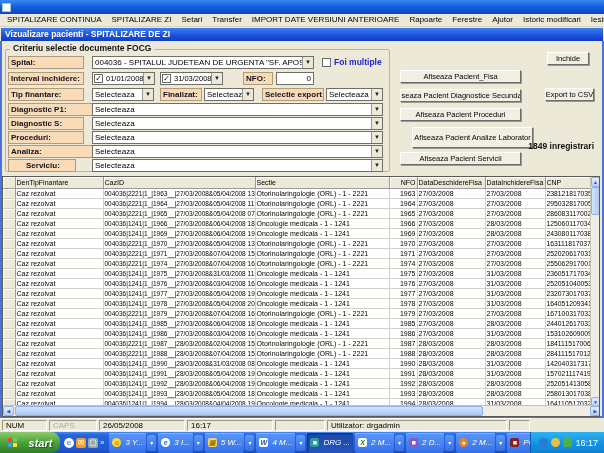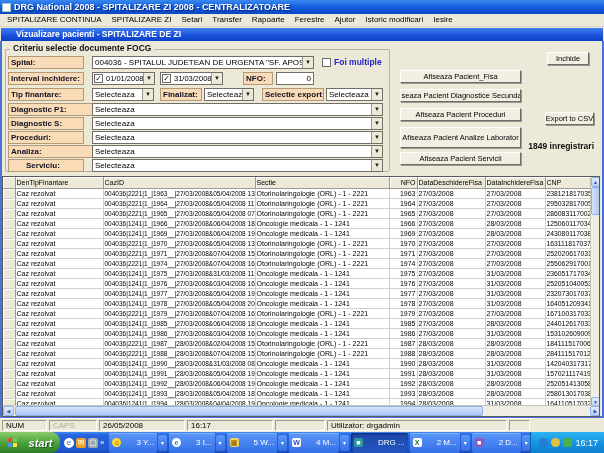--- a/index.html
+++ b/index.html
@@ -23,21 +23,21 @@
   .win-btn.close { background:linear-gradient(180deg,#F09086,#D campo 0); background:linear-gradient(180deg,#F09086,#C93A2A); }
 
   
   .menubar { position:absolute; top:14px; left:0; right:0; height:13px; background:#ECE9D8;
     border-bottom:1px solid #D8D4C4; display:flex; align-items:center; font-size:8px; padding-left:2px; }
   .menu-item { padding:0 5px; line-height:12px; color:#000; white-space:nowrap; }
 
   
   .childtitle { position:absolute; top:28px; left:1px; right:1px; height:13px;
     background:linear-gradient(180deg,#3E7EF0 0%,#1A50D8 60%,#0B3FC8 100%);
-    color:#fff; font-weight:bold; font-size:8.5px; line-height:13px; padding-left:15px; }
+    color:#fff; font-weight:bold; font-size:8.5px; line-height:13px; padding-left:4px; }
   .form-bg { position:absolute; top:41px; left:0; right:0; height:377px; background:#ECE9D8;
     border-left:2px solid #4A74D8; border-right:2px solid #4A74D8; border-bottom:2px solid #4A74D8; }
 
   
   .groupbox { position:absolute; left:5px; top:49px; width:385px; height:123px;
     border:1px solid #B8B4A2; border-radius:2px; }
   .group-title { position:absolute; left:10px; top:43px; background:#ECE9D8; padding:0 3px;
     font-size:8.5px; font-weight:bold; color:#111; }
   .flabel { position:absolute; height:13px; background:#F9DBB7; border:1px solid #B09A78;
     font-size:8px; font-weight:bold; line-height:11px; padding-left:2px; color:#101020; overflow:hidden; white-space:nowrap; }
@@ -101,23 +101,23 @@
     display:flex; align-items:center; }
   .start-btn { width:60px; height:21px; flex:none;
     background:linear-gradient(180deg,#8ECB6A 0%,#4CA33C 50%,#2E7D24 100%);
     border-radius:0 9px 9px 0; color:#fff; font-style:italic; font-weight:bold; font-size:11px;
     display:flex; align-items:center; justify-content:center; gap:12px; text-shadow:1px 1px 1px #1e5518; }
   .winflag { width:9px; height:9px; display:grid; grid-template-columns:4px 4px; grid-gap:1px; }
   .winflag i { display:block; width:4px; height:4px; }
   .quicklaunch { display:flex; align-items:center; gap:2px; padding:0 4px; flex:none; }
   .ql-icon { width:10px; height:10px; border-radius:2px; font-size:8px; line-height:10px; text-align:center; color:#fff; }
   .chevron { color:#fff; font-size:8px; }
-  .task-btn { height:20px; margin:0 1px; border-radius:2px; display:flex; align-items:center; gap:15px;
+  .task-btn { height:20px; margin:0 1px; border-radius:2px; display:flex; align-items:center; gap:4px;
     padding:0 3px; background:linear-gradient(180deg,#5B96F8,#3470E8); box-shadow:inset 0 1px 0 #7FB0FA;
-    color:#fff; font-size:8px; white-space:nowrap; overflow:hidden; flex:none; }
+    color:#fff; font-size:8px; white-space:nowrap; overflow:hidden; flex:none;font-style:italic; }
   .task-btn.active { background:linear-gradient(180deg,#1C48A8,#2456C0); box-shadow:inset 1px 1px 2px #0c2d72; }
   .task-arrow { width:9px; height:16px; margin-right:1px; border-radius:2px; flex:none;
     background:linear-gradient(180deg,#5B96F8,#3470E8); color:#fff; font-size:6px; line-height:16px; text-align:center; }
   .ticon { width:9px; height:9px; flex:none; border-radius:2px; font-size:7px; line-height:9px;
     text-align:center; font-weight:bold; }
   .icon-smiley { background:#FFD831; border-radius:50%; color:#7a5a00; }
   .icon-ie { background:#fff; color:#2a7ad0; border-radius:50%; }
   .icon-folder { background:#F4D064; color:#9a7a10; }
   .icon-word { background:#fff; color:#2a50b8; }
   .icon-drg { background:#2a9a9a; color:#fff; }
@@ -128,28 +128,28 @@
   .tray { margin-left:auto; height:21px; flex:none; display:flex; align-items:center; gap:3px;
     padding:0 6px 0 8px; background:linear-gradient(180deg,#2BB3F2 0%,#1290E0 60%,#0E7FD0 100%);
     border-left:1px solid #0D5CA8; color:#fff; font-size:9px; }
   .tray-icon { width:9px; height:9px; border-radius:50%; }
 </style>
 </head>
 <body>
 
 <div class="titlebar">
   <span class="app-icon"></span>
-  <span class="title-text">DRG National 2008 - SPITALIZARE ZI 2008 - CENTRALIZATOARE</span>
 </div>
 
 <div class="menubar">
     <span class="menu-item">SPITALIZARE CONTINUA</span>
     <span class="menu-item">SPITALIZARE ZI</span>
     <span class="menu-item">Setari</span>
     <span class="menu-item">Transfer</span>
+    <span class="menu-item">IMPORT DATE VERSIUNI ANTERIOARE</span>
     <span class="menu-item">Rapoarte</span>
     <span class="menu-item">Ferestre</span>
     <span class="menu-item">Ajutor</span>
     <span class="menu-item">Istoric modificari</span>
     <span class="menu-item">Iesire</span>
   </div>
 
 <div class="childtitle">Vizualizare pacienti - SPITALIZARE DE ZI</div>
 <div class="form-bg"></div>
 
@@ -207,33 +207,33 @@
 <div class="flabel" style="left:8px;top:131px;width:76px;">Proceduri:</div>
 <div class="combo" style="left:92px;top:131px;width:291px;">
   <span class="combo-text">Selecteaza</span>
   <span class="combo-btn">▼</span>
 </div>
 <div class="flabel" style="left:8px;top:145px;width:91px;">Analiza:</div>
 <div class="combo" style="left:92px;top:145px;width:291px;">
   <span class="combo-text">Selecteaza</span>
   <span class="combo-btn">▼</span>
 </div>
-<div class="flabel" style="left:8px;top:159px;width:76px;padding-left:17px;">Serviciu:</div>
+<div class="flabel" style="left:8px;top:159px;width:68px;padding-left:17px;">Serviciu:</div>
 <div class="combo" style="left:92px;top:159px;width:291px;">
   <span class="combo-text">Selecteaza</span>
   <span class="combo-btn">▼</span>
 </div>
 
 <div class="xp-btn" style="left:547px;top:52px;width:42px;height:13px;">Inchide</div>
 <div class="xp-btn" style="left:400px;top:70px;width:121px;height:13px;">Afiseaza Pacient_Fisa</div>
 <div class="xp-btn" style="left:400px;top:89px;width:121px;height:13px;">Afiseaza Pacient Diagnostice Secundare</div>
 <div class="xp-btn" style="left:400px;top:108px;width:121px;height:13px;">Afiseaza Pacient Proceduri</div>
-<div class="xp-btn" style="left:400px;top:127px;width:121px;height:21px;">Afiseaza Pacient Analize Laborator</div>
+<div class="xp-btn" style="left:412px;top:127px;width:121px;height:21px;">Afiseaza Pacient Analize Laborator</div>
 <div class="xp-btn" style="left:400px;top:152px;width:121px;height:13px;">Afiseaza Pacient Servicii</div>
-<div class="xp-btn" style="left:545px;top:112px;width:49px;height:13px;">Export to CSV</div>
+<div class="xp-btn" style="left:545px;top:88px;width:49px;height:13px;">Export to CSV</div>
 <div class="rec-count">1849 inregistrari</div>
 
 <div class="grid-wrap">
   <table class="grid">
     <colgroup>
       <col class="c0">
         <col class="c1">
         <col class="c2">
         <col class="c3">
       <col class="c4">

